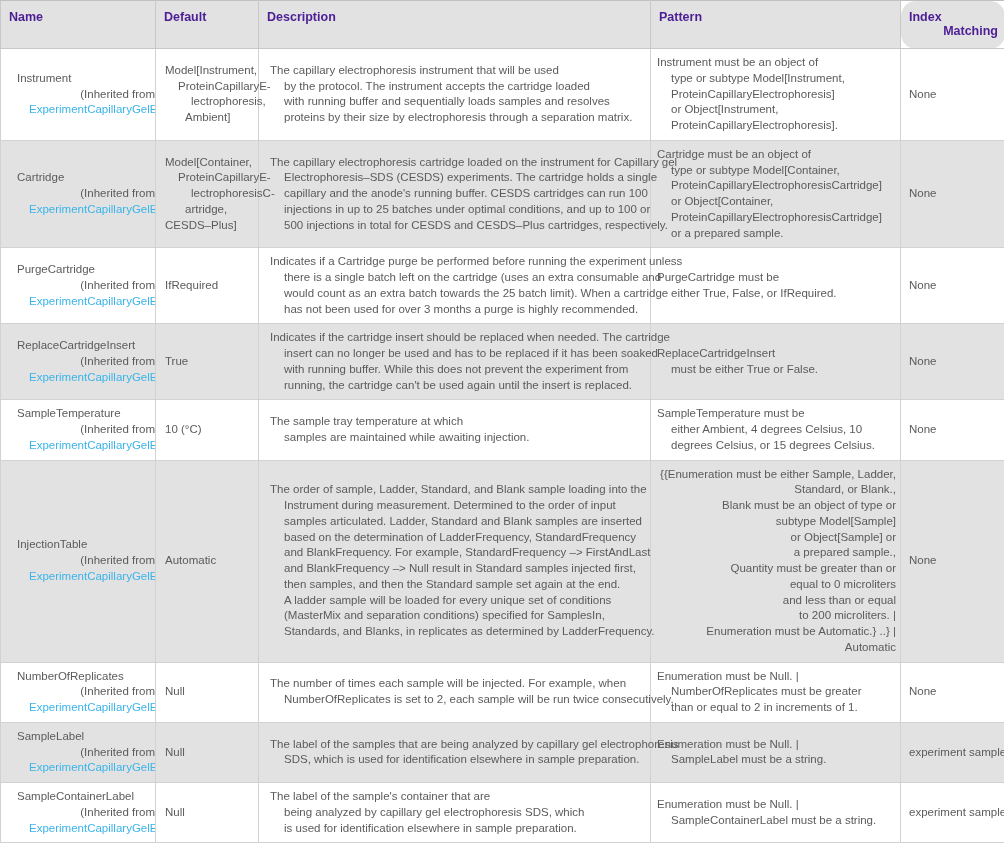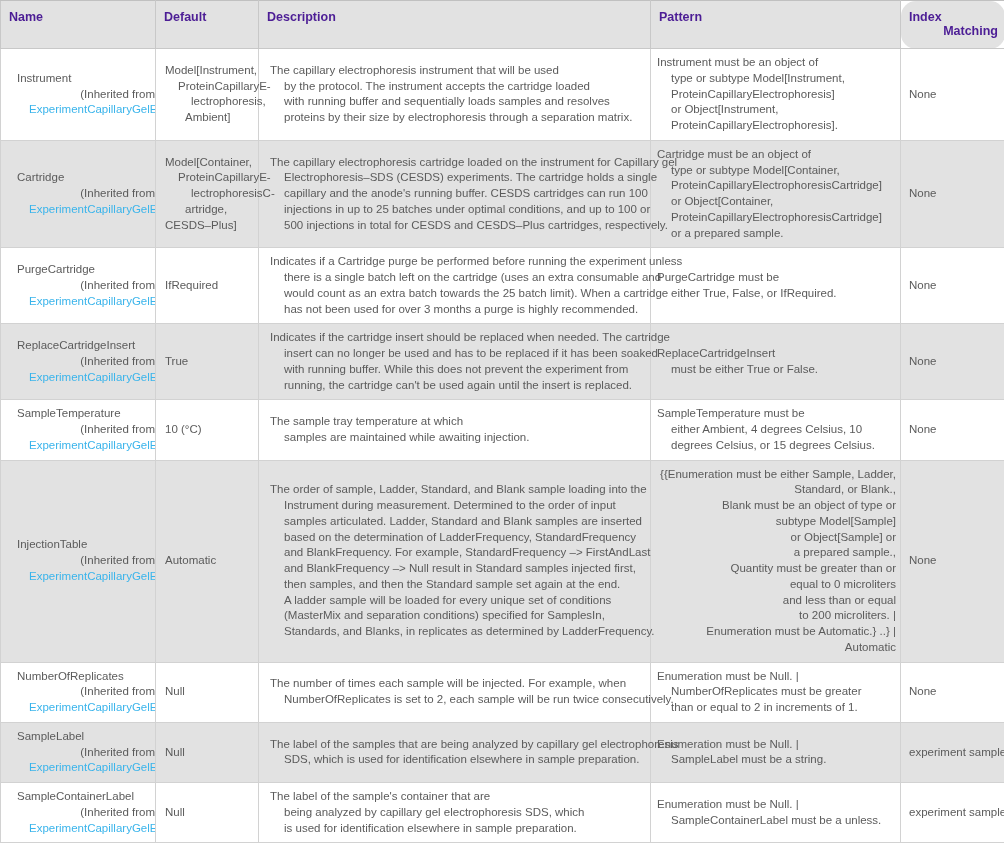--- a/index.html
+++ b/index.html
@@ -335,18 +335,18 @@
         <td class="cell-default">
           <span class="def-line ">Null</span>
         </td>
         <td class="cell-desc">
           <span class="desc-line">The label of the sample's container that are</span>
           <span class="desc-line ind">being analyzed by capillary gel electrophoresis SDS, which</span>
           <span class="desc-line ind">is used for identification elsewhere in sample preparation.</span>
         </td>
         <td class="cell-pattern">
           <span class="pat-line">Enumeration must be Null.  |</span>
-          <span class="pat-line ind1">SampleContainerLabel must be a unless.</span>
+          <span class="pat-line ind1">SampleContainerLabel must be a string.</span>
         </td>
         <td class="cell-index">experiment samples</td>
       </tr>
     </tbody>
 </table>
 
 </body></html>

